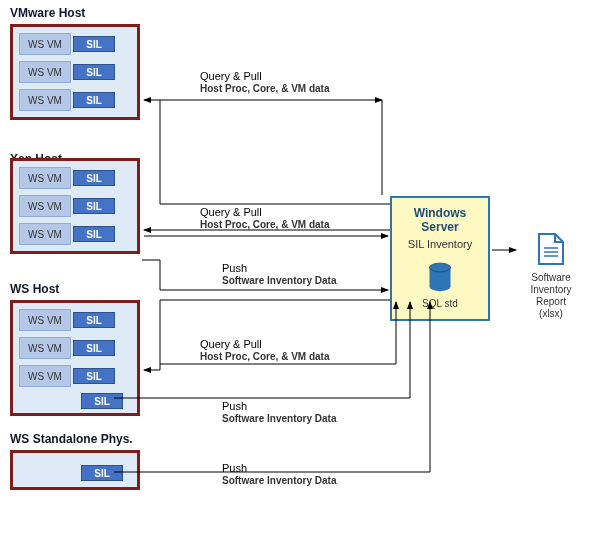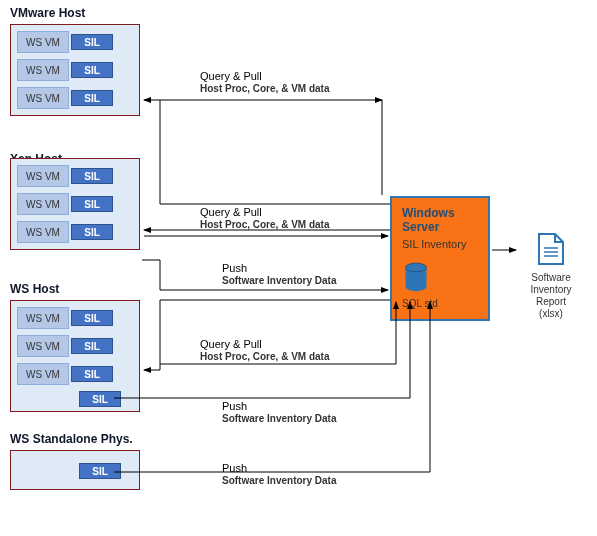--- a/index.html
+++ b/index.html
@@ -13,21 +13,21 @@
     background: #fff;
   }
   .canvas {
     position: relative;
     width: 597px;
     height: 536px;
   }
   
   .host {
     position: absolute;
-    border: 1px solid #7f1d1d;
+    border: 3px solid #7f1d1d;
     background: #deeaf6;
     padding: 6px 6px 6px 6px;
   }
   .host-title {
     position: absolute;
     font-weight: 600;
     font-size: 12px;
     color: #0f172a;
   }
   .vm-row {
@@ -68,23 +68,23 @@
     display: inline-flex;
     align-items: center;
     justify-content: center;
     font-size: 10px;
     font-weight: 600;
   }
   
   .server-box {
     position: absolute;
     border: 2px solid #2e75b6;
-    background: #f97316;
+    background: #fef9c3;
     padding: 8px 10px 10px 10px;
-    text-align: left;
+    text-align: center;
   }
   .server-title {
     font-weight: 700;
     font-size: 12px;
     color: #1f4e79;
     margin-bottom: 4px;
   }
   .server-sub {
     font-size: 11px;
     color: #333;

